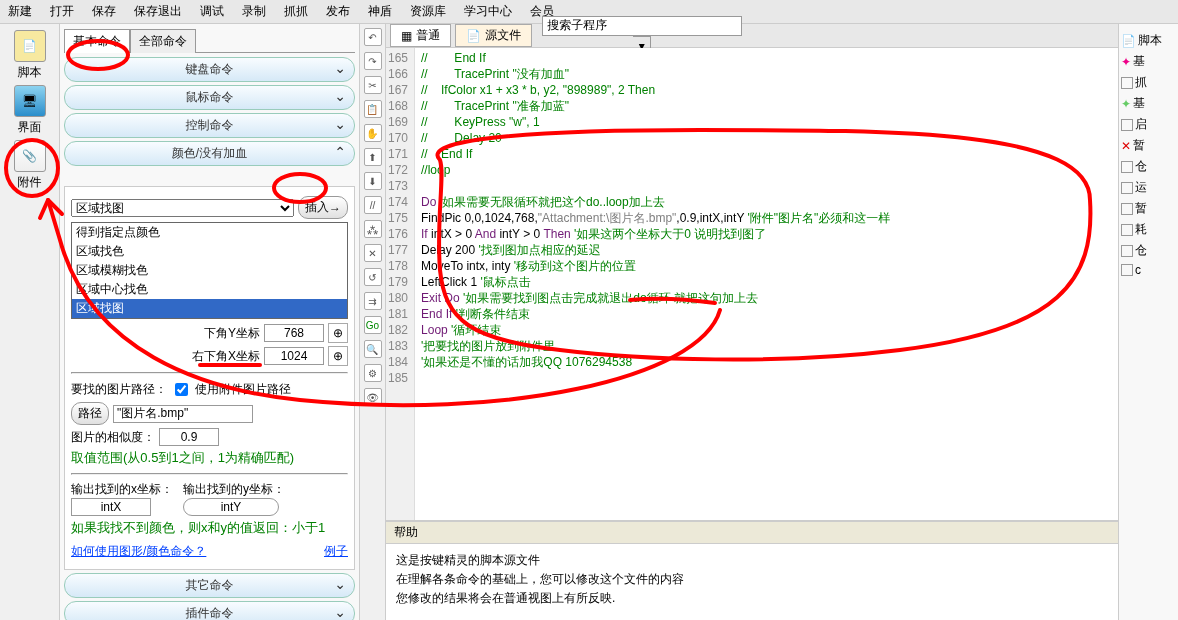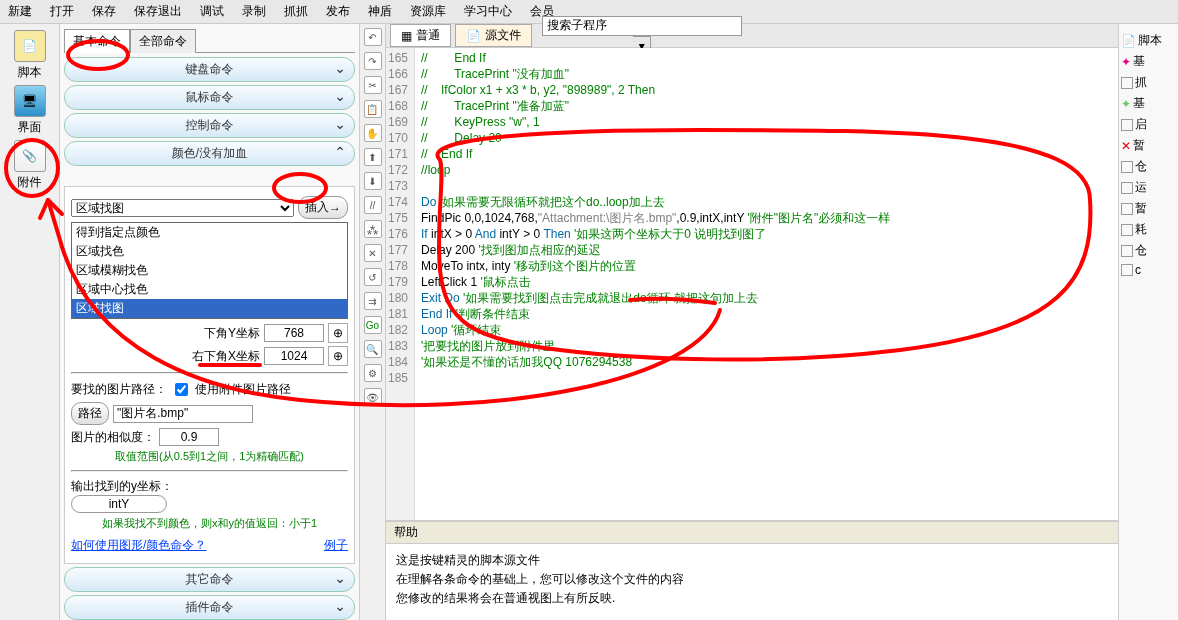--- a/index.html
+++ b/index.html
@@ -30,42 +30,42 @@
 .collapsible-hdr.up::after { content: "⌃"; }
 
 .panel-body { border: 1px solid #ccc; padding: 6px; background: #fff; margin-top: 20px; }
 .row { display: flex; align-items: center; margin: 3px 0; gap: 4px; }
 select.combo { flex: 1; font-size: 12px; }
 .btn-sm { padding: 2px 6px; border: 1px solid #999; background: linear-gradient(#fff,#e0e0e0); border-radius: 10px; cursor: pointer; }
 .dropdown-list { border: 1px solid #666; background: #fff; margin-top: 0; }
 .dropdown-list div { padding: 1px 4px; cursor: pointer; }
 .dropdown-list div.selected { background: #3169c6; color: #fff; }
 .inp { width: 60px; border: 1px solid #999; padding: 1px 3px; text-align: center; }
-.hint-green { color: #008000; font-size: 11px; text-align: center; }
+.hint-green { color: #008000; font-size: 13px; }
 .link-blue { color: #0040ff; text-decoration: underline; cursor: pointer; }
 .checkbox-row { display: flex; align-items: center; gap: 4px; }
 
 
 .icon-strip { width: 26px; background: #f0f0f0; border-right: 1px solid #ccc; display: flex; flex-direction: column; align-items: center; padding-top: 4px; gap: 6px; }
 .icon-strip .ic { width: 18px; height: 18px; border: 1px solid #aaa; background: #fff; border-radius: 2px; cursor: pointer; font-size: 10px; display: flex; align-items: center; justify-content: center; color: #555; }
 
 
 .editor-area { flex: 1; display: flex; flex-direction: column; }
 .editor-tabs { height: 24px; background: #e8e8e8; border-bottom: 1px solid #ccc; display: flex; align-items: center; padding: 0 4px; gap: 4px; }
 .ed-tab { padding: 2px 10px; border: 1px solid #aaa; background: #fff; cursor: pointer; display: flex; align-items: center; gap: 4px; }
 .ed-tab.active { background: #fff4e0; }
 .search-proc { margin-left: 6px; display: flex; align-items: center; flex-direction: column; }
 .search-proc input { width: 200px; border: 1px solid #999; padding: 2px 4px; }
 .search-proc .dd { width: 18px; height: 20px; border: 1px solid #999; border-left: none; display: flex; align-items: center; justify-content: center; cursor: pointer; }
 
 .code-area { flex: 1; display: flex; background: #fff; overflow: auto; font-family: "SimSun", monospace; font-size: 13px; line-height: 16px; }
 .gutter { background: #f0f0f0; color: #888; text-align: right; padding: 2px 6px 2px 2px; border-right: 1px solid #ddd; user-select: none; }
 .code-lines { padding: 2px 6px; white-space: pre; }
 .tok-green { color: #008000; }
-.tok-blue { color: #0369a1; }
+.tok-blue { color: #701a75; }
 .tok-str { color: #808080; }
 .tok-plain { color: #000; }
 
 .help-panel { height: 100px; border-top: 2px solid #ccc; background: #fff; }
 .help-hdr { background: #ece9d8; padding: 2px 8px; border-bottom: 1px solid #ccc; }
 .help-body { padding: 6px 10px; }
 .help-body p { margin: 2px 0; }
 
 
 .right-rail { width: 60px; background: #f8f8f8; border-left: 1px solid #ccc; padding: 4px 2px; }
@@ -158,20 +158,24 @@
         <button class="btn-sm">路径</button>
         <input class="inp" style="width: 140px; text-align: left;" value="&quot;图片名.bmp&quot;">
       </div>
       <div class="row">
         <span>图片的相似度：</span>
         <input class="inp" value="0.9" style="">
       </div>
       <div class="hint-green">取值范围(从0.5到1之间，1为精确匹配)</div>
       <hr>
       <div class="row" style="gap:10px;">
+        <div>
+          <div>输出找到的x坐标：</div>
+          <input class="inp" style="width: 80px;" value="intX">
+        </div>
         <div>
           <div>输出找到的y坐标：</div>
           <input class="inp" style="width: 96px; border-radius: 9px;" value="intY">
         </div>
       </div>
       <div class="hint-green">如果我找不到颜色，则x和y的值返回：小于1</div>
       <div class="row" style="justify-content:space-between; margin-top:6px;">
         <span class="link-blue">如何使用图形/颜色命令？</span>
         <span class="link-blue">例子</span>
       </div>

